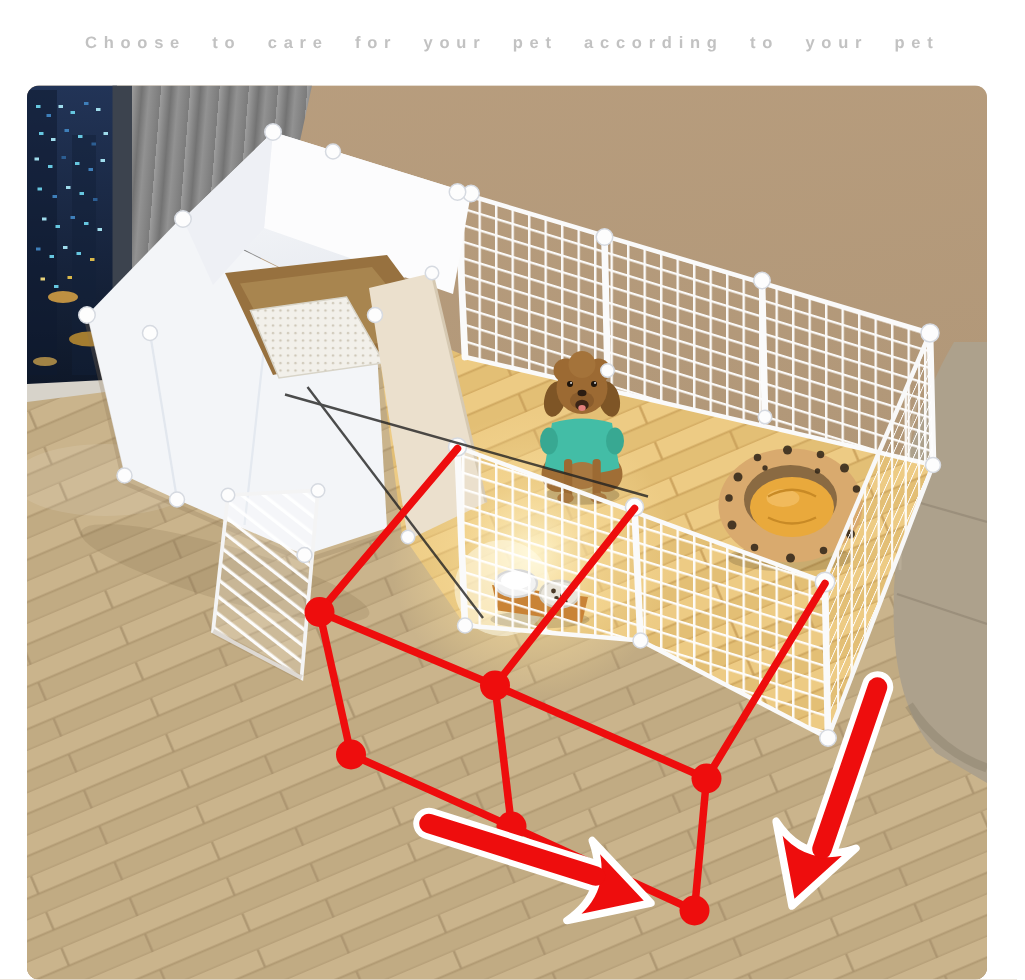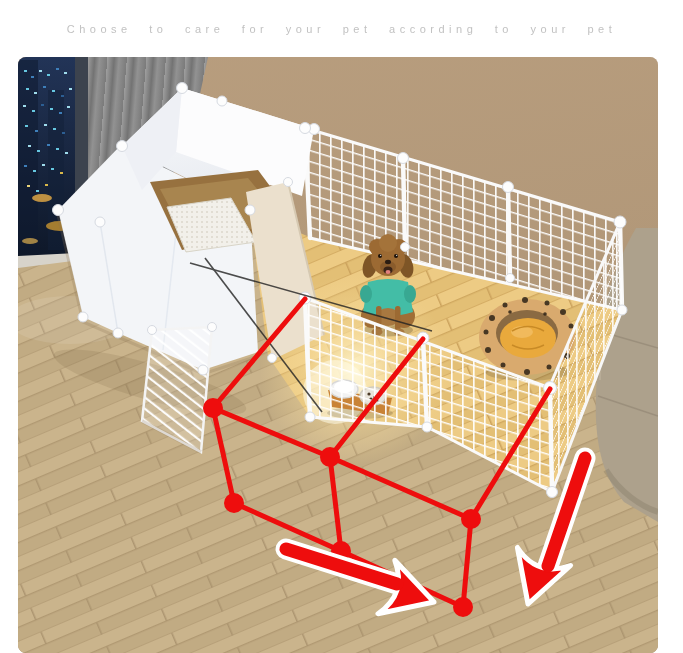--- a/index.html
+++ b/index.html
@@ -1,20 +1,20 @@
 <!DOCTYPE html>
 <html><head>
 <meta charset="utf-8">
 <style>
   html,body{margin:0;padding:0;background:#ffffff;}
   body{width:683px;height:653px;position:relative;overflow:hidden;
        font-family:"Liberation Sans", sans-serif;}
   .tagline{position:absolute;top:0;left:0;width:683px;height:57px;
     display:flex;align-items:center;justify-content:center;
-    color:#c2c2c2;font-size:11px;font-weight:400;
+    color:#c2c2c2;font-size:11px;font-weight:700;
     letter-spacing:4.5px;word-spacing:10px;white-space:nowrap;}
   figure.photo{margin:0;position:absolute;inset:0;}
   svg{display:block;}
 </style>
 </head>
 <body>
 
 <div class="tagline">Choose to care for your pet according to your pet</div>
 
 <figure class="photo">

